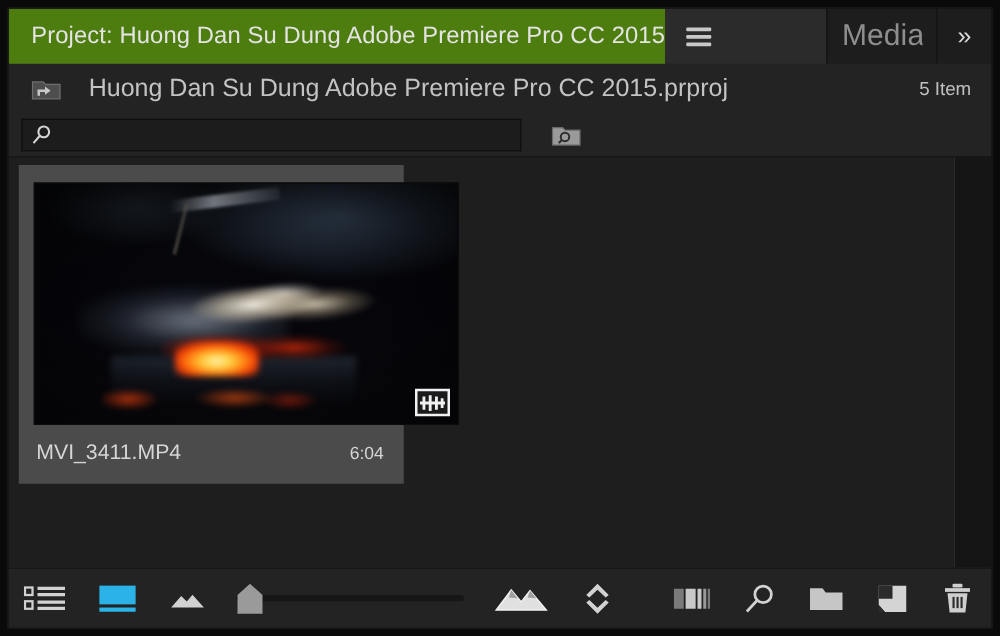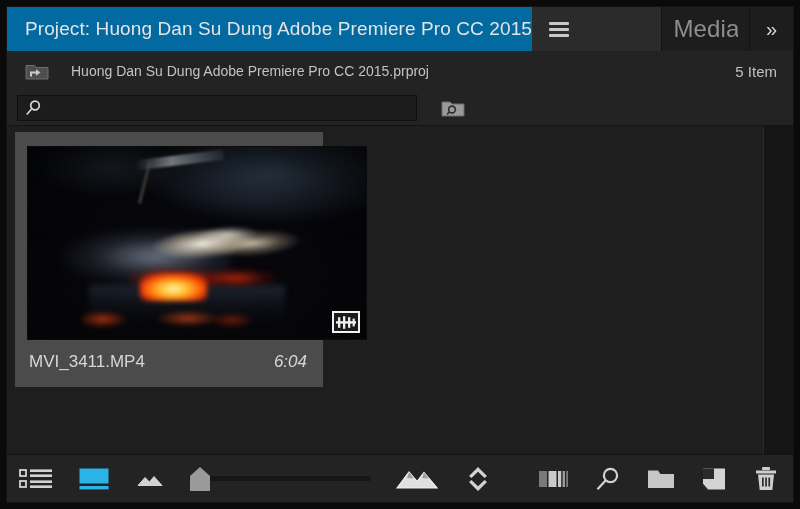--- a/index.html
+++ b/index.html
@@ -45,21 +45,21 @@
 
   .tab {
     display: flex;
     align-items: center;
     height: 100%;
     padding: 0 0 0 18px;
     white-space: nowrap;
   }
 
   .tab.active {
-    background: #0369a1;
+    background: #4d7c0f;
     align-items: center;
   }
 
   .tab-title {
     font-size: 19px;
     color: #e4e4e4;
     letter-spacing: 0.1px;
   }
 
   #panel-menu-btn {
@@ -121,21 +121,21 @@
   }
 
   #parent-folder-icon {
     flex: 0 0 24px;
     height: 20px;
     margin-right: 22px;
     cursor: pointer;
   }
 
   #crumb-name {
-    font-size: 14px;
+    font-size: 20px;
     color: #c3c3c3;
     flex: 1 1 auto;
     white-space: nowrap;
     overflow: hidden;
   }
 
   #item-count {
     font-size: 15px;
     color: #c0c0c0;
     white-space: nowrap;
@@ -337,24 +337,23 @@
     justify-content: space-between;
     height: 44px;
     padding: 0 4px 0 2px;
   }
   .item-name {
     font-size: 17px;
     color: #d6d6d6;
     white-space: nowrap;
   }
   .item-duration {
-    font-size: 17px;
+    font-size: 14px;
     color: #d6d6d6;
     white-space: nowrap;
-    font-style: italic;
   }
 
   
   #toolbar {
     height: 48px;
     flex: 0 0 48px;
     background: #232323;
     border-top: 1px solid #141414;
     display: flex;
     align-items: center;

